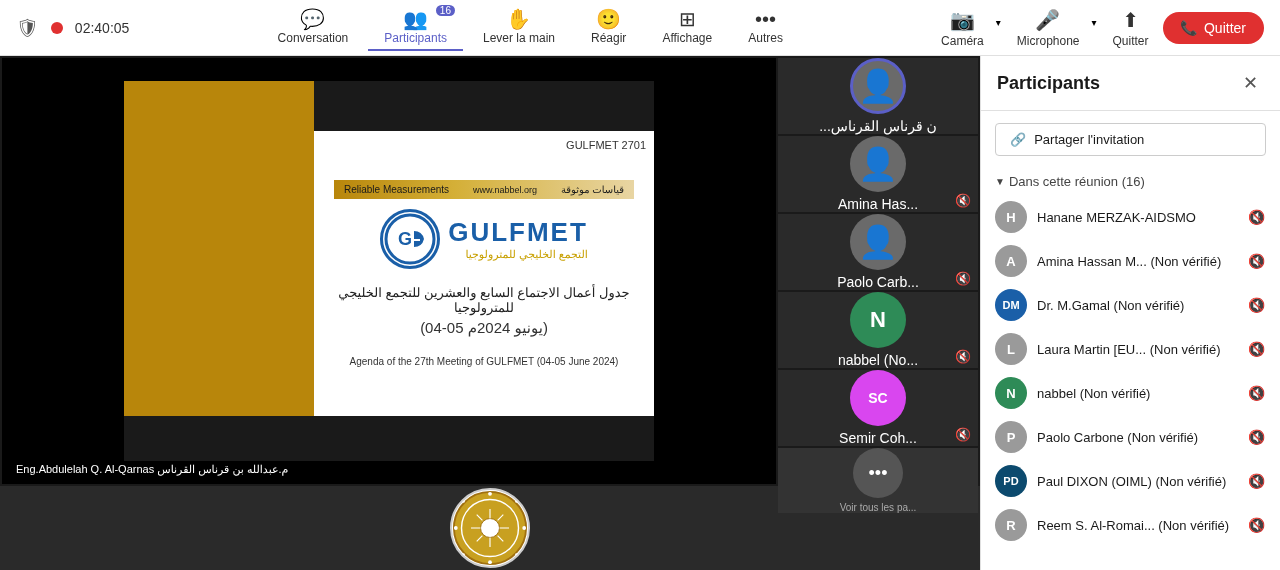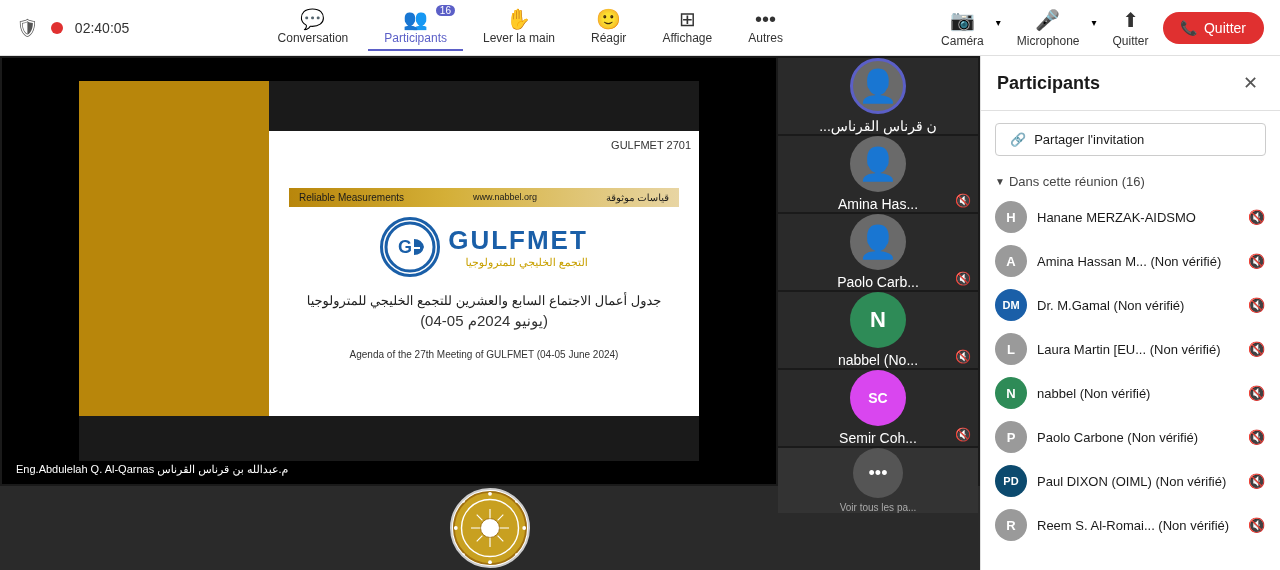--- a/index.html
+++ b/index.html
@@ -165,21 +165,21 @@
     .main-video-content {
       width: 100%;
       height: 100%;
       background: #000;
       display: flex;
       align-items: center;
       justify-content: center;
       position: relative;
     }
     .slide-container {
-      width: 620px;
+      width: 530px;
       height: 380px;
       background: #fff;
       position: relative;
       display: flex;
       align-items: center;
       justify-content: center;
       border-radius: 8px;
     }
     .slide-inner {
       width: 100%;

